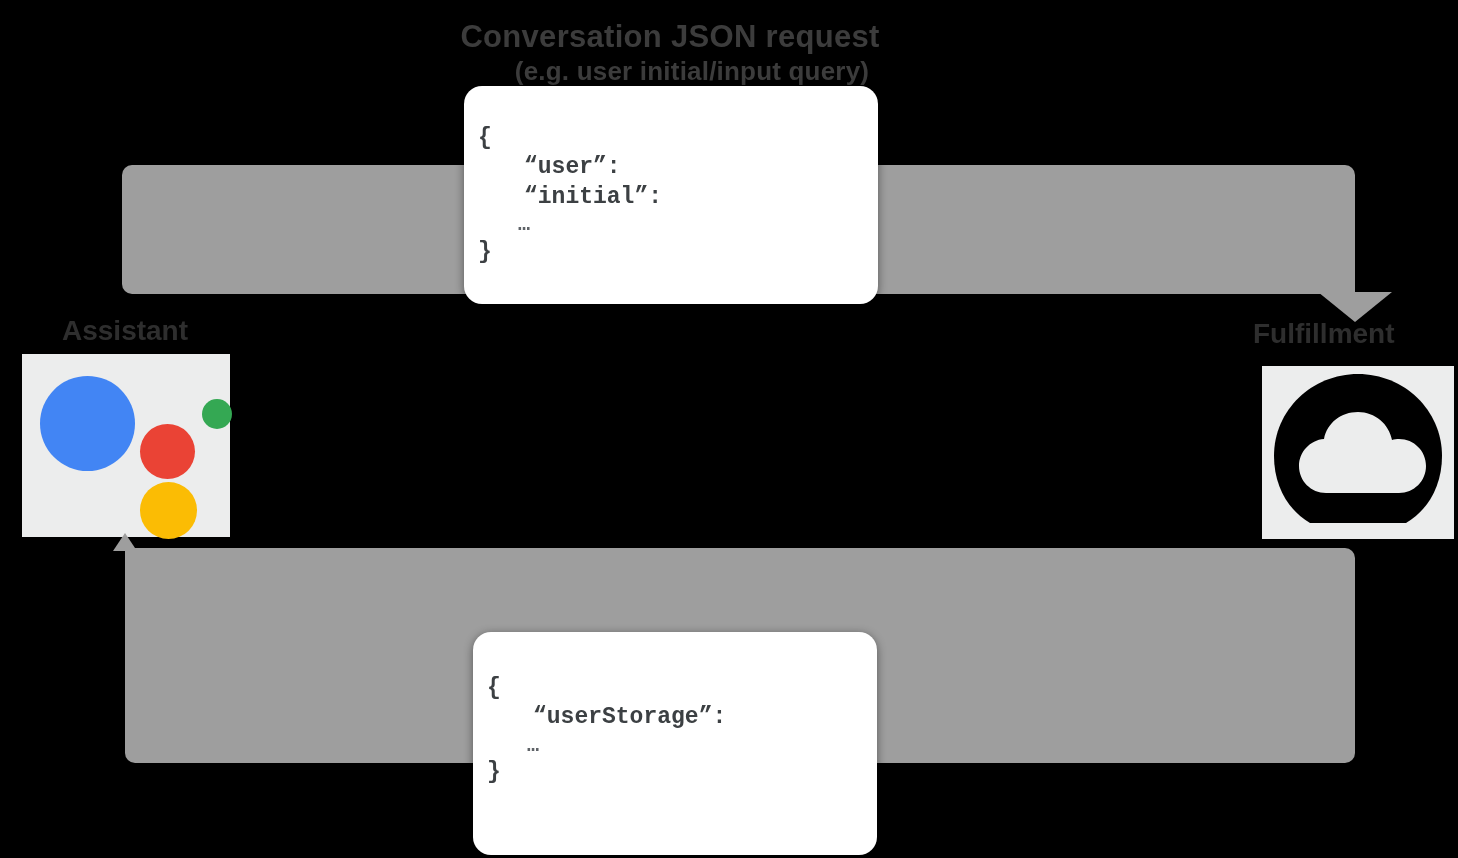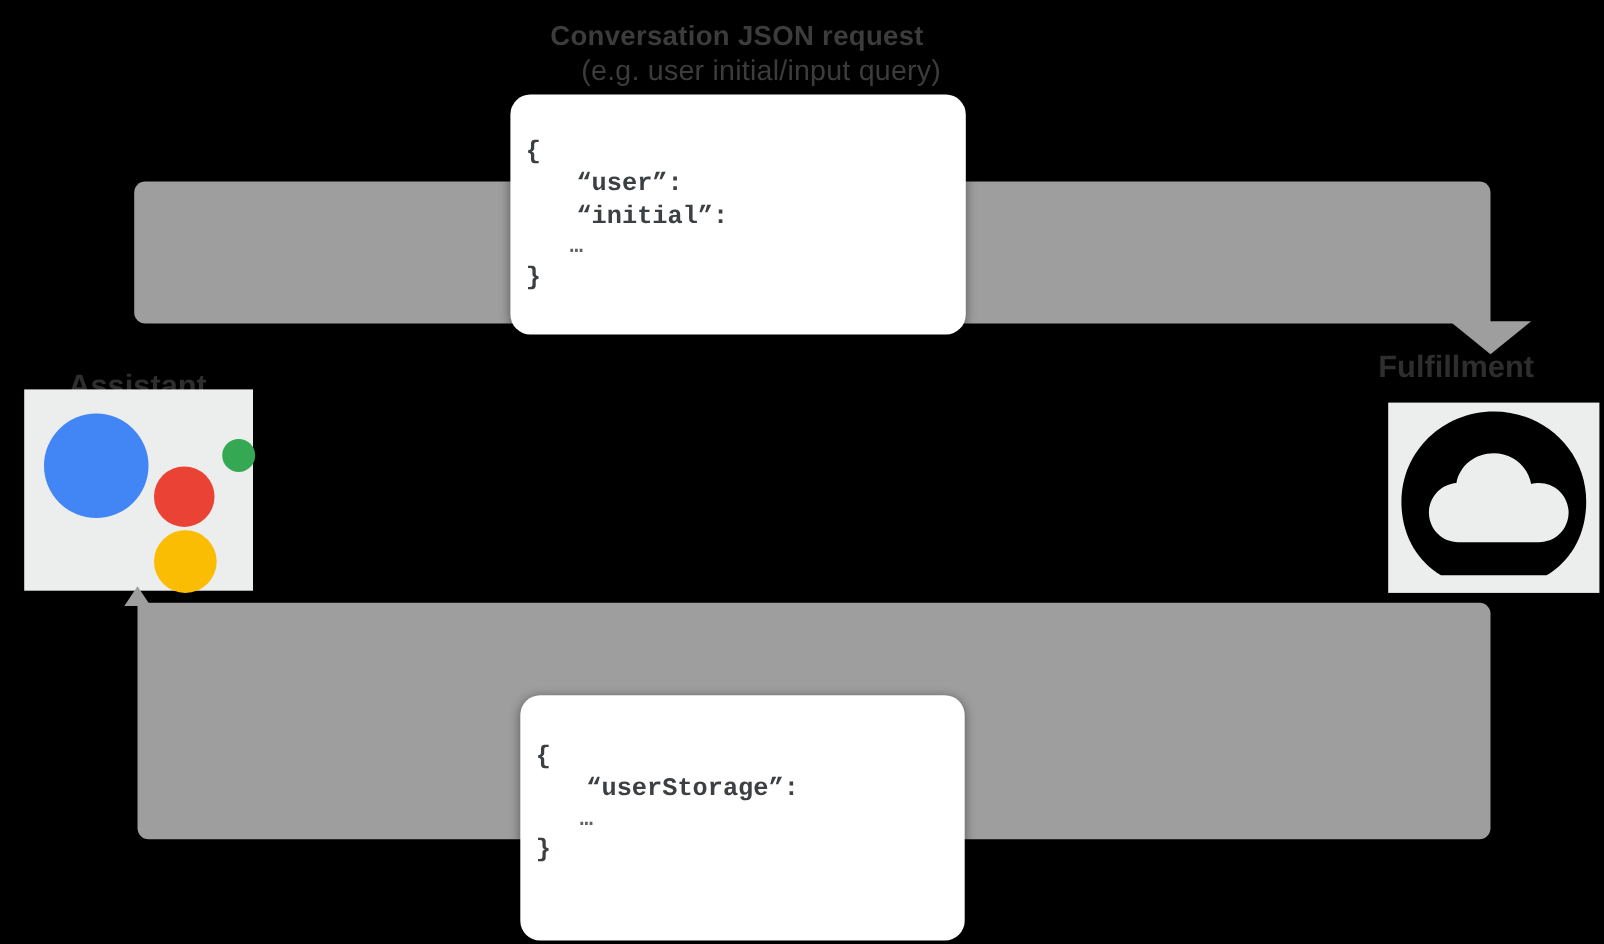--- a/index.html
+++ b/index.html
@@ -64,28 +64,28 @@
 
   
   .caption {
     position: absolute;
     text-align: center;
     color: #3c3c3c;
     line-height: 1.22;
     white-space: nowrap;
   }
   .caption .line1 {
-    font-size: 25px;
+    font-size: 31px;
     font-weight: 700;
     letter-spacing: .3px;
     text-align: center;
   }
   .caption .line2 {
     font-size: 26px;
-    font-weight: 400;
+    font-weight: 700;
     letter-spacing: .2px;
     padding-left: 44px;
   }
   #request-caption {
     left: 0;
     top: 18px;
     width: 1340px;
   }
   #response-caption {
     left: 0;
@@ -94,21 +94,21 @@
   }
 
   
   .endpoint-label {
     position: absolute;
     color: #2e2e2e;
     font-size: 28px;
     font-weight: 700;
     white-space: nowrap;
   }
-  #assistant-label { left: 62px;  top: 335px; }
+  #assistant-label { left: 62px;  top: 315px; }
   #fulfillment-label { left: 1253px; top: 318px; }
 
   
   .json-card {
     position: absolute;
     background: #ffffff;
     border-radius: 18px;
     box-shadow: 0 2px 10px rgba(0,0,0,.45);
     font-family: "Liberation Mono", "DejaVu Sans Mono", monospace;
     font-size: 23px;

